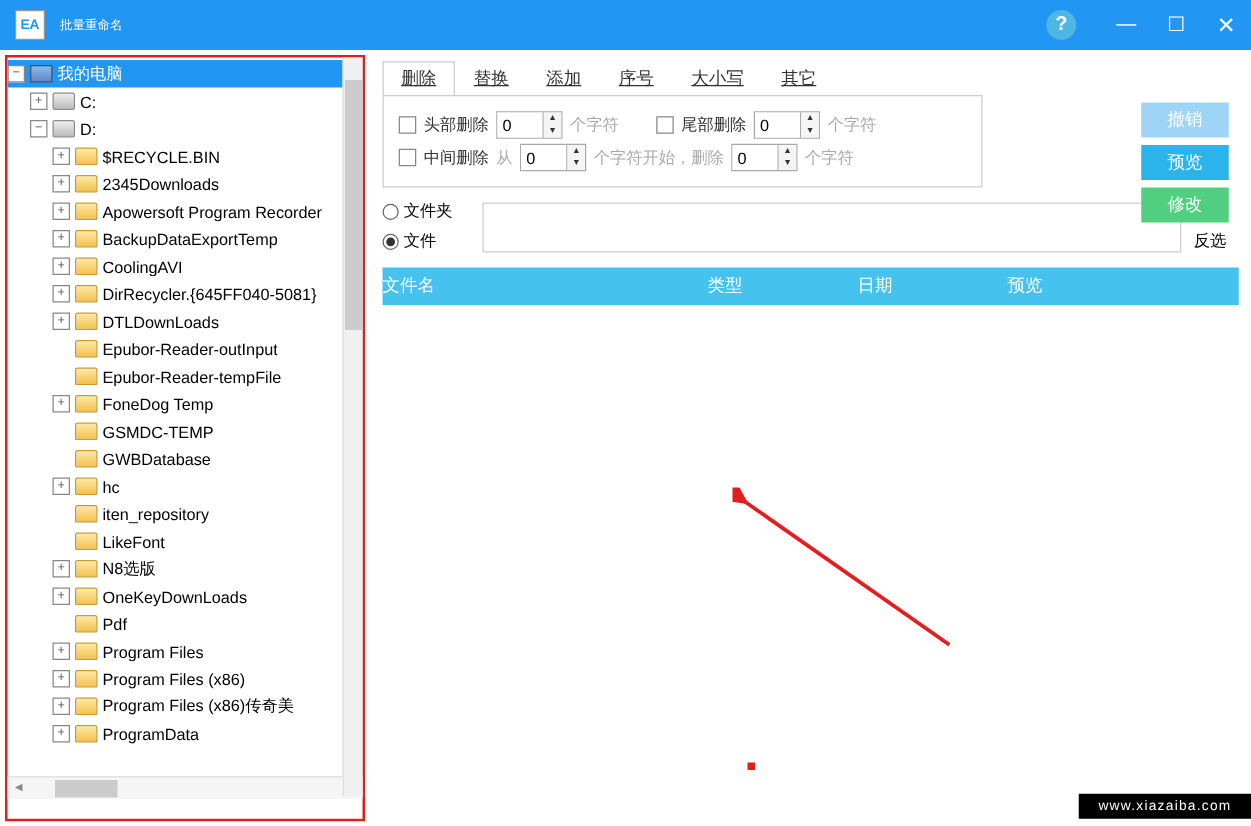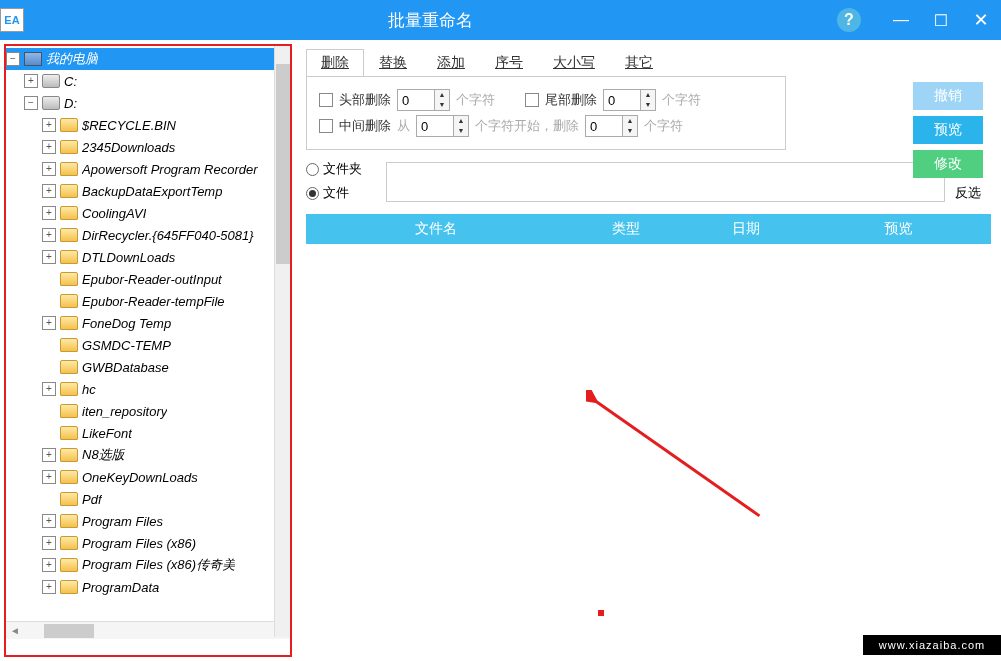--- a/index.html
+++ b/index.html
@@ -1,39 +1,39 @@
 <!DOCTYPE html>
 <html><head>
 <meta charset="utf-8">
 <style>
 * { box-sizing: border-box; margin: 0; padding: 0; font-family: "Microsoft YaHei", sans-serif; }
 body { width: 1001px; height: 661px; background: #fff; overflow: hidden; position: relative; }
 
 .titlebar { height: 40px; background: #2296f3; display: flex; align-items: center; color: #fff; }
-.app-icon { width: 24px; height: 24px; margin: 0 0; background: #fff; border: 1px solid #999; display: flex; align-items: center; justify-content: center; font-size: 11px; color: #2296f3; font-weight: bold; }
-.titlebar-title { font-size: 17px; flex: 1; text-align: center; }
+.app-icon { width: 24px; height: 24px; margin: 0 12px; background: #fff; border: 1px solid #999; display: flex; align-items: center; justify-content: center; font-size: 11px; color: #2296f3; font-weight: bold; }
+.titlebar-title { font-size: 10px; flex: 1; }
 .help-btn { width: 24px; height: 24px; border-radius: 50%; background: #4db6e5; color: #fff; display: flex; align-items: center; justify-content: center; font-weight: bold; margin-right: 20px; cursor: pointer; }
 .win-btn { width: 40px; height: 40px; display: flex; align-items: center; justify-content: center; color: #fff; cursor: pointer; font-size: 16px; }
 .win-btn.close { font-size: 18px; }
 
 .main { display: flex; height: 621px; }
 
 .left-panel { width: 288px; border: 2px solid #e41e1e; margin: 4px; position: relative; background: #fff; }
 .tree-wrap { height: 575px; overflow: hidden; }
 .tree { font-size: 13px; padding: 2px 0; }
 .tree-row { display: flex; align-items: center; height: 22px; white-space: nowrap; cursor: pointer; }
 .tree-row.selected { background: #2296f3; color: #fff; }
 .expander { width: 14px; height: 14px; border: 1px solid #888; display: flex; align-items: center; justify-content: center; font-size: 10px; line-height: 1; margin-right: 4px; color: #555; background: #fff; }
 .expander.blank { border: none; background: none; }
 .computer-icon { width: 18px; height: 14px; background: linear-gradient(#8db8e8,#5a8acb); border: 1px solid #456; margin-right: 4px; }
 .drive-icon { width: 18px; height: 14px; background: linear-gradient(#eee,#bbb); border: 1px solid #888; margin-right: 4px; border-radius: 2px; }
 .folder-icon { width: 18px; height: 14px; background: linear-gradient(#fde9a6,#f5c14e); border: 1px solid #c99a2e; margin-right: 4px; border-radius: 2px 2px 1px 1px; }
 .indent1 { padding-left: 18px; }
 .indent2 { padding-left: 36px; }
-.tree-label { overflow: hidden; text-overflow: clip; font-style: italic; }
+.tree-label { overflow: hidden; text-overflow: clip; }
 
 .h-scroll { height: 18px; border-top: 1px solid #ddd; display: flex; align-items: center; background: #f5f5f5; }
 .h-thumb { height: 14px; background: #ccc; width: 50px; margin-left: 20px; }
 .h-arrow { width: 18px; text-align: center; color: #888; font-size: 10px; }
 
 .v-scroll { position: absolute; right: 0; top: 0; bottom: 18px; width: 16px; background: #f0f0f0; border-left: 1px solid #ddd; }
 .v-thumb { width: 14px; height: 200px; background: #ccc; margin: 18px auto 0; }
 
 .right-panel { flex: 1; position: relative; padding: 8px 10px 0 10px; }
 
@@ -59,21 +59,21 @@
 .filter-row { display: flex; align-items: flex-end; margin-top: 10px; gap: 10px; }
 .radio-group { display: flex; flex-direction: column; gap: 6px; font-size: 13px; width: 70px; }
 .radio-item { display: flex; align-items: center; gap: 4px; cursor: pointer; }
 .radio { width: 13px; height: 13px; border: 1px solid #666; border-radius: 50%; display: inline-flex; align-items: center; justify-content: center; }
 .radio.checked::after { content: ""; width: 7px; height: 7px; background: #333; border-radius: 50%; }
 .path-box { flex: 1; height: 40px; border: 1px solid #ccc; background:#fff; }
 .sel-col { display: flex; flex-direction: column; gap: 4px; font-size: 13px; width: 36px; }
 .sel-col span { cursor: pointer; }
 
 .grid-header { margin-top: 12px; height: 30px; background: #45c3ee; display: flex; align-items: center; color: #fff; font-size: 14px; }
-.gh { text-align: center; }
+.gh { }
 .gh1 { width: 260px; }
 .gh2 { width: 120px; }
 .gh3 { width: 120px; }
 .gh4 { flex: 1; }
 
 .arrow-annot { position: absolute; left: 290px; top: 350px; pointer-events: none; }
 .red-dot { position: absolute; left: 302px; top: 570px; width: 6px; height: 6px; background: #e41e1e; }
 
 .watermark { position: absolute; right: 0; bottom: 0; width: 140px; height: 70px; pointer-events: none; }
 .wm-top { position:absolute; bottom:26px; right:4px; font-size:34px; font-weight:900; color:#000; letter-spacing:-2px; font-style:italic; text-shadow:2px 2px 0 #fff; }

